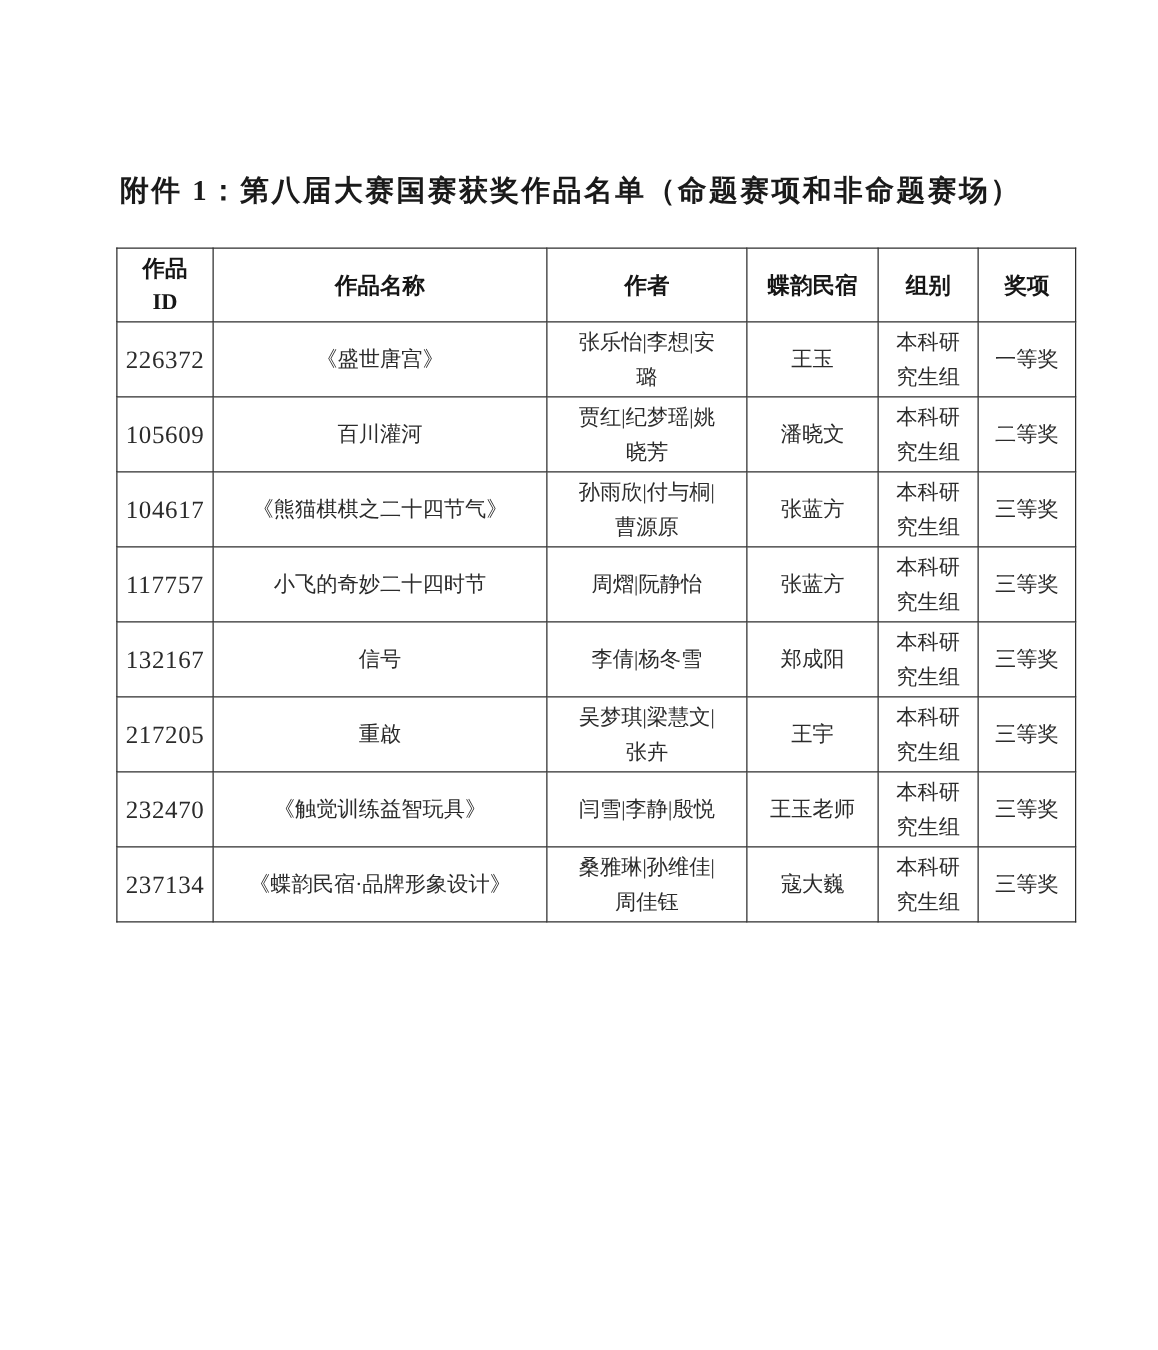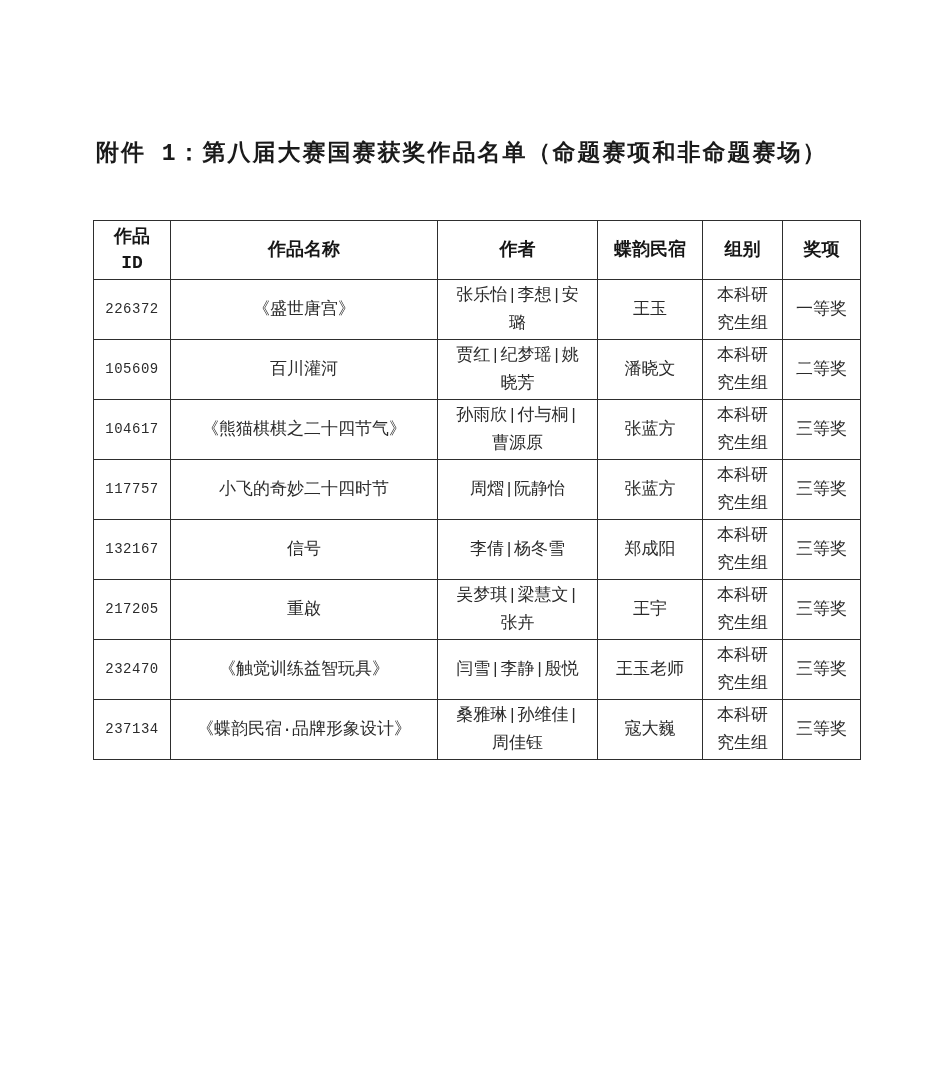--- a/index.html
+++ b/index.html
@@ -5,38 +5,38 @@
   html, body {
     margin: 0;
     padding: 0;
     background: #ffffff;
   }
   .page {
     position: relative;
     width: 926px;
     height: 833px;
     background: #ffffff;
-    font-family: Liberation Mono, monospace;
+    font-family: Liberation Serif, serif;
     color: #1f1f1f;
     overflow: hidden;
   }
   .doc-title {
     position: absolute;
     top: 137px;
     left: 96px;
     width: 760px;
     font-size: 23px;
     font-weight: bold;
     letter-spacing: 2px;
     white-space: nowrap;
     color: #1a1a1a;
   }
   table.award-table {
     position: absolute;
-    top: 220px;
+    top: 198px;
     left: 93px;
     width: 767px;
     border-collapse: collapse;
     table-layout: fixed;
   }
   table.award-table th,
   table.award-table td {
     border: 1px solid #2e2e2e;
     text-align: center;
     vertical-align: middle;
@@ -51,21 +51,21 @@
     line-height: 1.45;
     color: #161616;
   }
   table.award-table td {
     height: 55px;
     font-size: 17px;
     line-height: 1.6;
     color: #2b2b2b;
   }
   table.award-table td.col-id {
-    font-size: 14px;
+    font-size: 20px;
     letter-spacing: 0.5px;
   }
 </style>
 </head>
 <body>
 
 <div class="page">
 
   <div class="doc-title">附件 1：第八届大赛国赛获奖作品名单（命题赛项和非命题赛场）</div>
 

